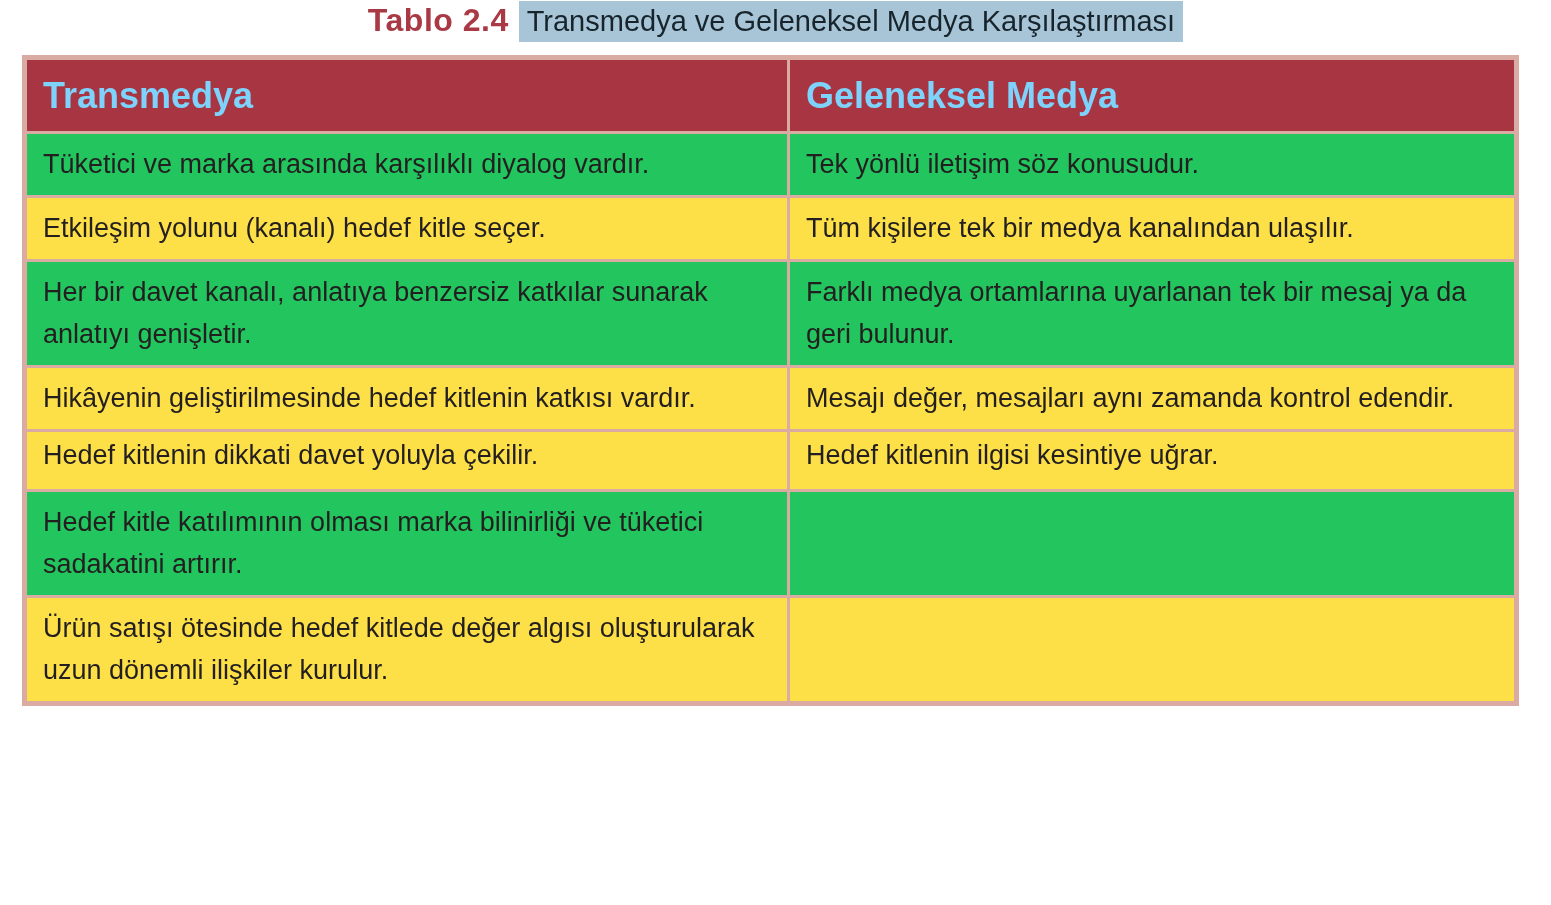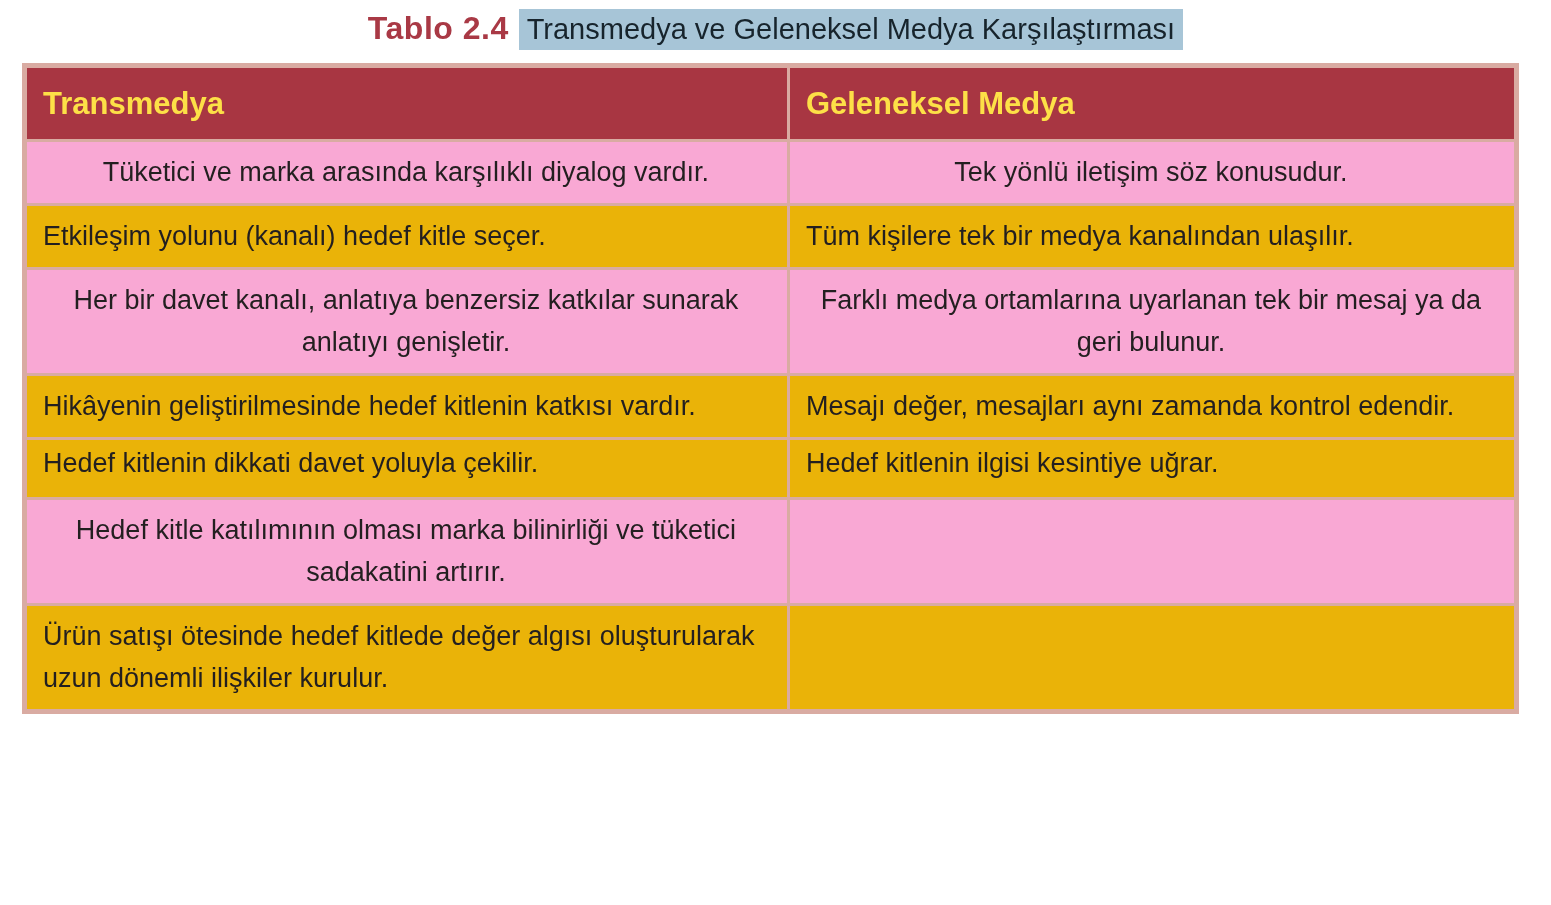--- a/index.html
+++ b/index.html
@@ -10,21 +10,21 @@
     font-family: "Liberation Sans", sans-serif;
     overflow: hidden;
   }
   .page {
     width: 1551px;
     height: 905px;
     position: relative;
   }
   .title-bar {
     text-align: center;
-    padding-top: 10px;
+    padding-top: 2px;
     white-space: nowrap;
   }
   .title-label {
     color: #a93945;
     font-size: 32px;
     font-weight: 600;
     letter-spacing: 0.5px;
     margin-right: 10px;
   }
   .title-highlight {
@@ -44,35 +44,35 @@
   }
   col.c-left  { width: 51.2%; }
   col.c-right { width: 48.8%; }
   th, td {
     border: 3px solid #d9aba2;
     vertical-align: top;
     text-align: left;
   }
   th {
     background: #a83642;
-    color: #fde047;
-    font-size: 31px;
+    color: #7dd3fc;
+    font-size: 36px;
     font-weight: 700;
     padding: 15px 16px 14px 16px;
     line-height: 42px;
   }
   td {
     color: #231f20;
     font-size: 27px;
     font-weight: 400;
     padding: 9px 18px 10px 16px;
     line-height: 42px;
   }
-  tr.row-white td { background: #f9a8d4; text-align: center; }
-  tr.row-pink  td { background: #eab308; }
+  tr.row-white td { background: #22c55e; }
+  tr.row-pink  td { background: #fde047; }
   tr.row-tall td { padding-top: 2px; padding-bottom: 13px; }
 </style>
 </head>
 <body>
 
 <div class="page">
 
   <div class="title-bar">
     <span class="title-label">Tablo 2.4</span><span class="title-highlight">Transmedya ve Geleneksel Medya Karşılaştırması</span>
   </div>

